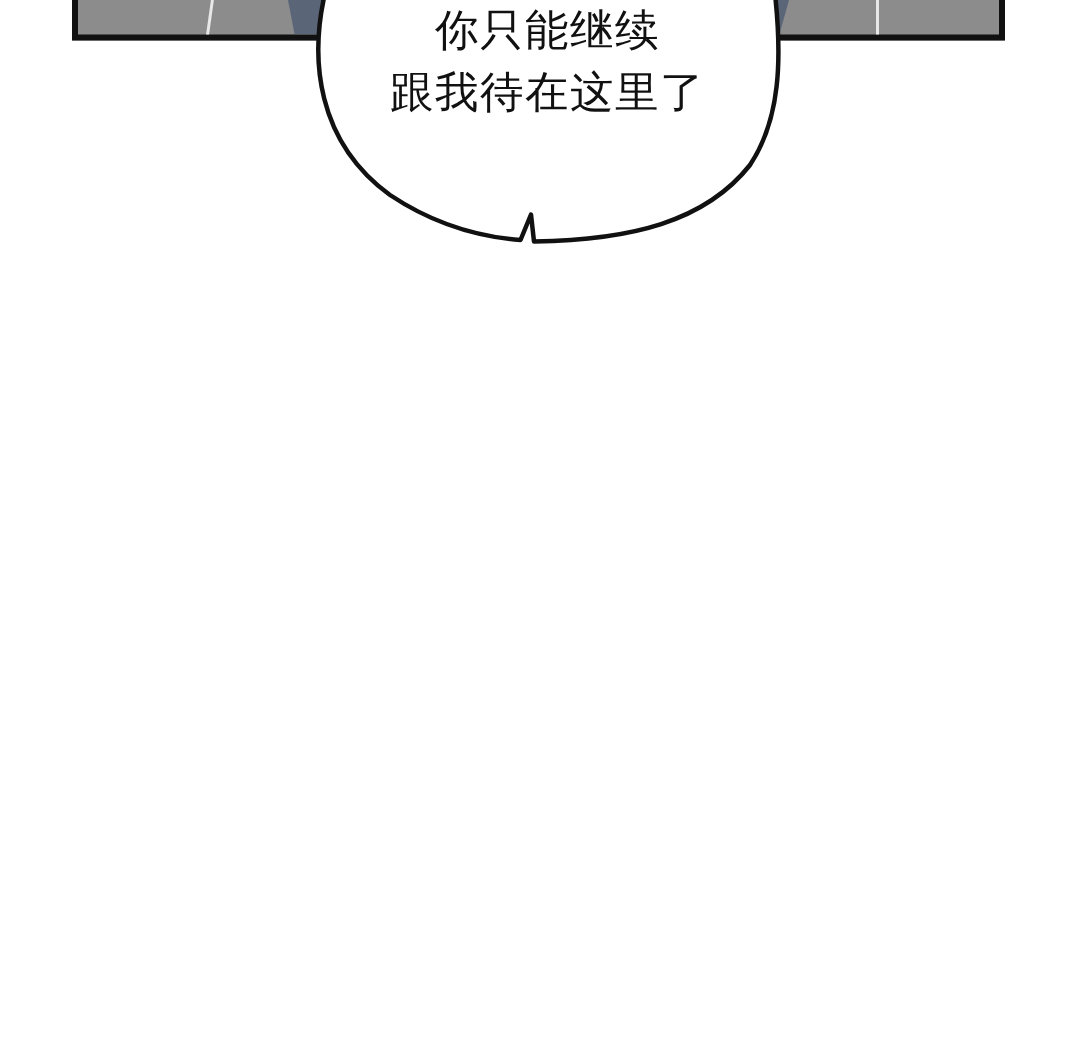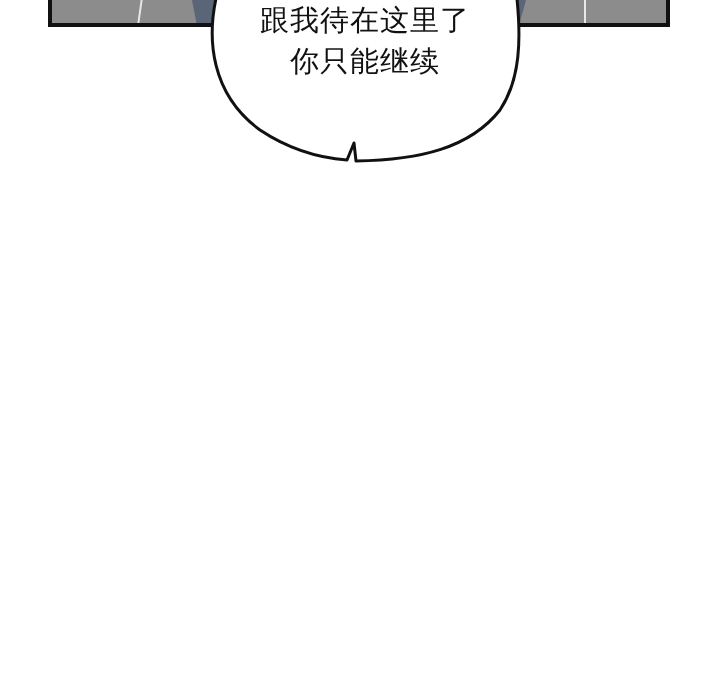--- a/index.html
+++ b/index.html
@@ -96,18 +96,18 @@
     <path d="M 218 -10
              C 205 40, 212 95, 260 130
              C 290 150, 320 158, 347 160
              L 354 143
              L 356 161
              C 420 160, 470 148, 500 110
              C 520 80, 522 40, 516 -10 Z" fill="#ffffff" stroke="#111111" stroke-width="3" stroke-linejoin="round"></path>
   </svg>
 
   <div class="bubble-text">
+    <span class="bubble-line">你只能继续</span>
     <span class="bubble-line">跟我待在这里了</span>
-    <span class="bubble-line">你只能继续</span>
   </div>
 
   <div style="position:absolute;left:0;top:180px;width:720px;height:520px;background:#ffffff;"></div>
 </div>
 
 </body></html>

